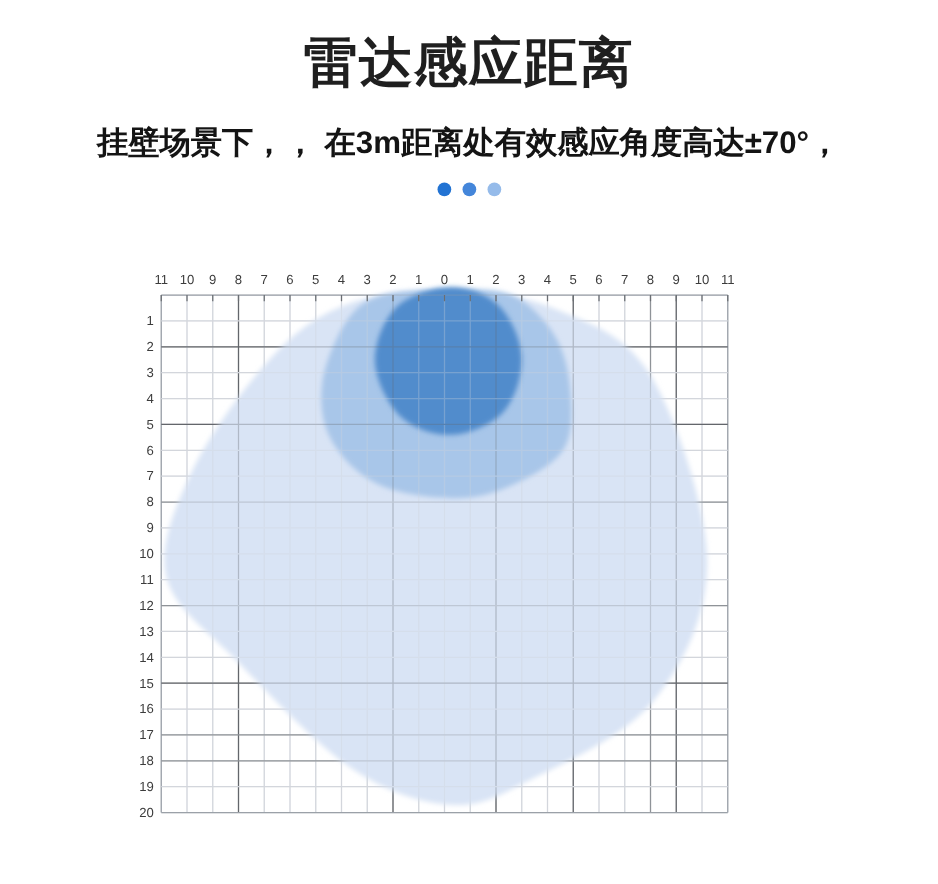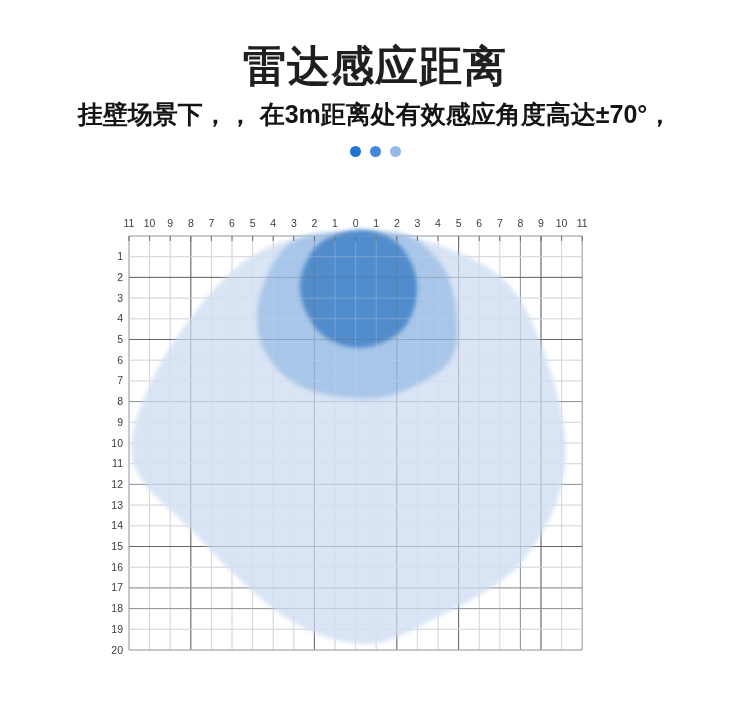--- a/index.html
+++ b/index.html
@@ -11,23 +11,23 @@
     font-family:"Liberation Sans","DejaVu Sans",sans-serif;
     color:#1b1b1b;
   }
   .page-title{
     padding-top:22px;
     text-align:center;
     font-size:43px;
     font-weight:700;
     letter-spacing:1px;
     color:#1f1f1f;
+  }
+  .subtitle{
     margin-top:16px;
-  }
-  .subtitle{
     text-align:center;
     font-size:25px;
     line-height:37px;
     font-weight:600;
     color:#141414;
   }
   .dots{
     margin-top:13px;
     display:flex;
     justify-content:center;

